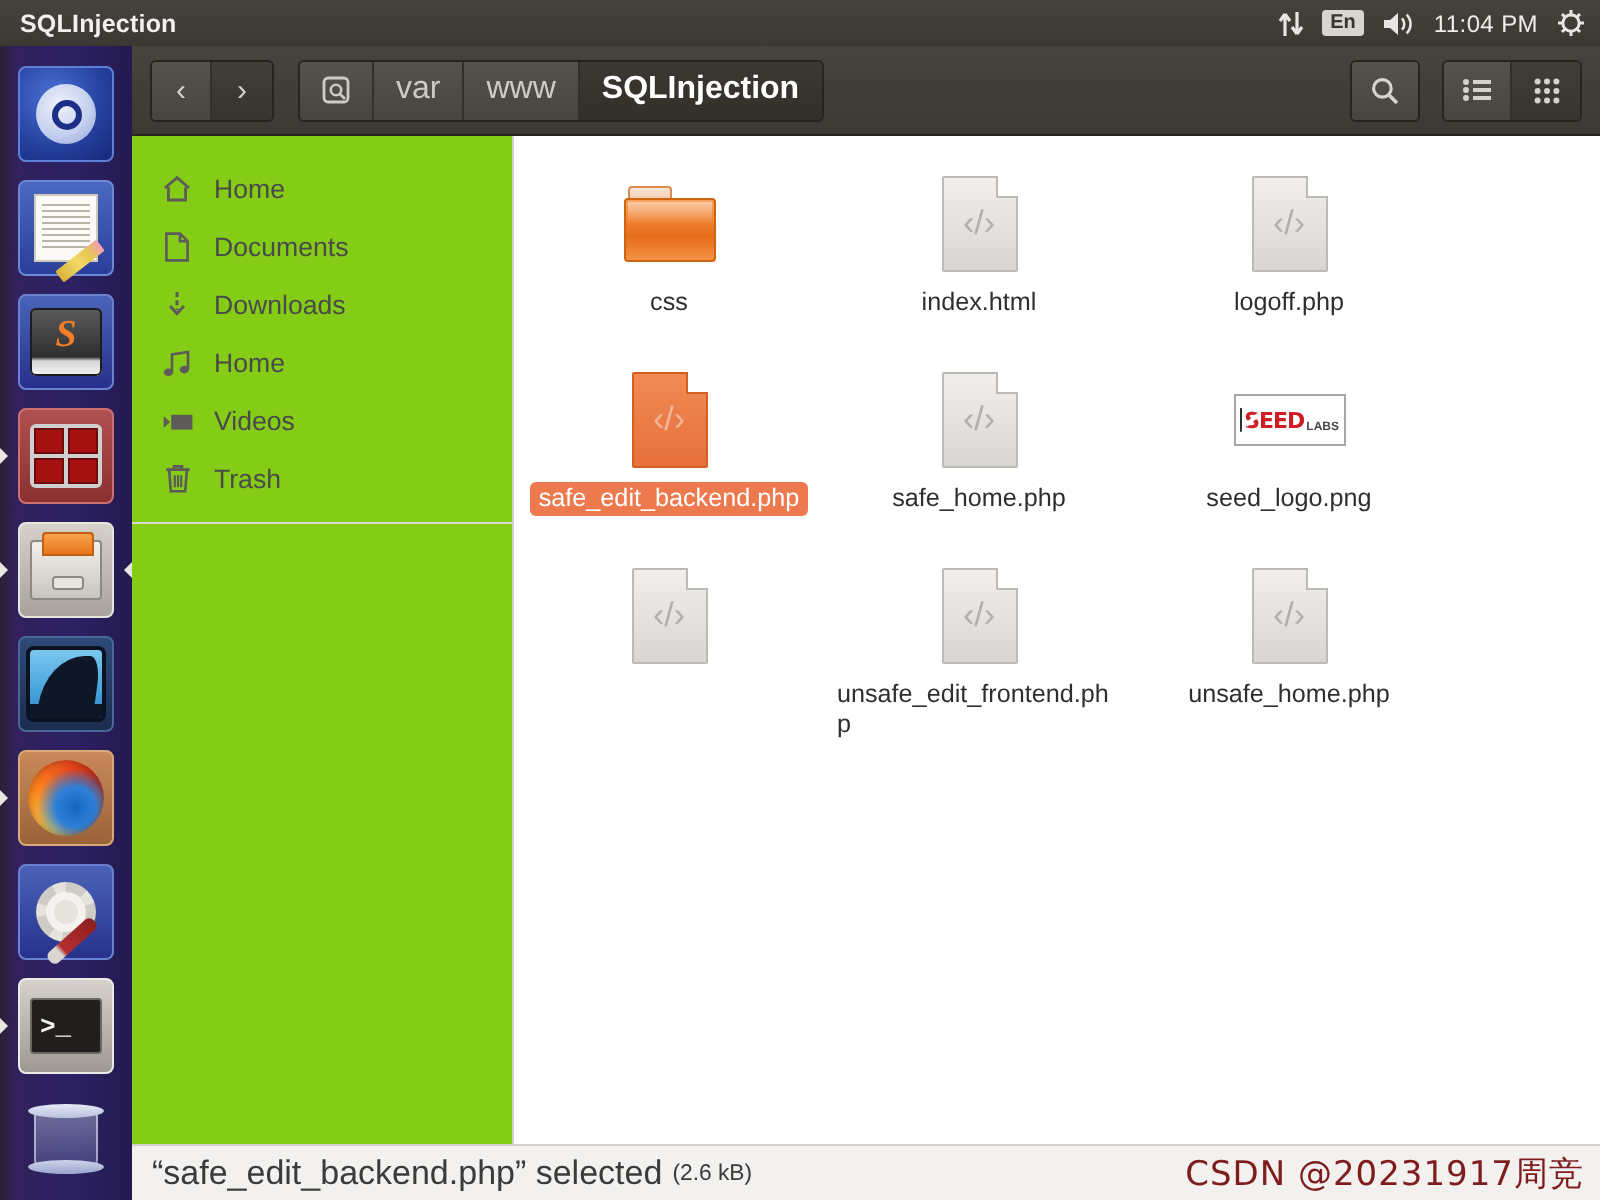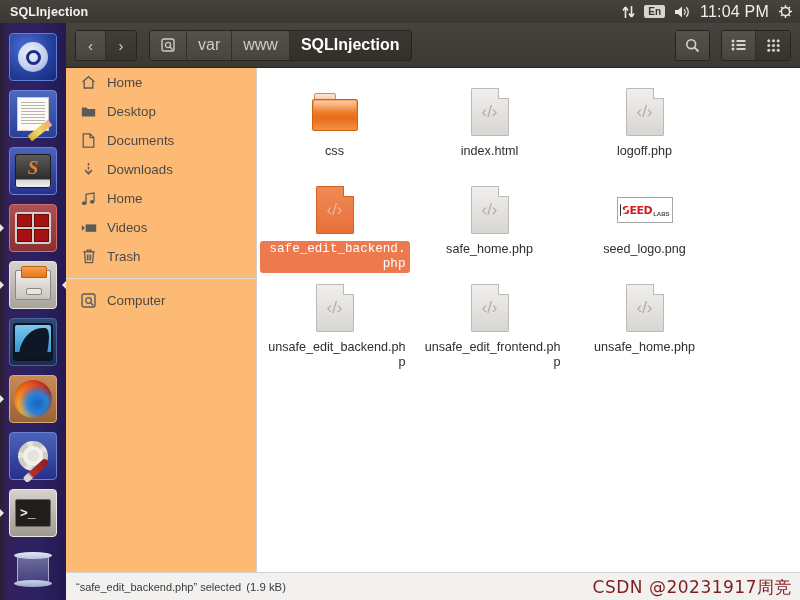--- a/index.html
+++ b/index.html
@@ -24,21 +24,21 @@
     margin-left: auto; display: flex; align-items: center;
     gap: 9px; margin-right: 7px;
   }
   .ind { color: #e8e6e3; display: flex; align-items: center; }
   #kbd-ind {
     background: #d8d5d0; color: #37352f; font-size: 10px;
     padding: 1px 4px 1px 4px; border-radius: 2px; font-weight: 600;
     line-height: 11px;
     text-align: right;
   }
-  #clock { color: #f0eeeb; font-size: 16px; letter-spacing: 0.2px; }
+  #clock { color: #f0eeeb; font-size: 12px; letter-spacing: 0.2px; }
 
   
   #dock {
     position: absolute; left: 0; top: 23px; width: 66px; height: 577px;
     background: linear-gradient(to right, #2b1f33 0%, #31215c 12%, #2c2163 55%, #241a50 100%);
     z-index: 35; padding-top: 4px;
   }
   .dock-item {
     position: relative; width: 54px; height: 54px; margin: 3px auto 3px auto;
     border-radius: 5px; display: flex; align-items: center; justify-content: center;
@@ -166,22 +166,22 @@
     color: #ffffff; font-weight: bold;
   }
   .crumb:last-child { border-right: none; }
   #tb-right { margin-left: auto; display: flex; gap: 11px; }
   .viewtog .tb-btn { min-width: 34px; }
 
   #body { flex: 1; display: flex; min-height: 0; }
 
   
   #sidebar {
-    width: 191px; background: #fdba74; border-right: 1px solid #d3d0cb;
-    padding-top: 0; flex: 0 0 191px; overflow: hidden;
+    width: 191px; background: #84cc16; border-right: 1px solid #d3d0cb;
+    padding-top: 12px; flex: 0 0 191px; overflow: hidden;
   }
   .side-item {
     display: flex; align-items: center; height: 29px; padding-left: 14px;
     color: #4a4a49; font-size: 13.3px; cursor: pointer; gap: 10px;
   }
   .side-icon { width: 17px; height: 17px; display: flex; align-items: center;
                justify-content: center; color: #5c5b59; flex: 0 0 17px; }
   .side-sep { height: 1px; background: #dcd9d4; margin: 7px 0 7px 0; }
 
   
@@ -189,24 +189,24 @@
     flex: 1; background: #ffffff; padding: 14px 0 0 0; overflow: hidden;
     display: flex; flex-wrap: wrap; align-content: flex-start;
   }
   .file-cell {
     width: 155px; height: 98px; display: flex; flex-direction: column;
     align-items: center; cursor: pointer; padding-top: 2px;
   }
   .file-ic { width: 48px; height: 56px; display: flex; align-items: center;
              justify-content: center; margin-bottom: 3px; }
   .file-label {
-    font-size: 12.6px; color: #2e2e2e; text-align: right; line-height: 15px;
+    font-size: 12.6px; color: #2e2e2e; text-align: left; line-height: 15px;
     max-width: 150px; word-break: break-word; padding: 1px 4px; border-radius: 3px;
   }
-  .file-cell.selected .file-label { background: #ec7a4e; color: #ffffff; font-family: Liberation Mono, monospace; }
+  .file-cell.selected .file-label { background: #ec7a4e; color: #ffffff; }
 
   
   .gl-folder { width: 46px; height: 38px; position: relative; }
   .gl-folder .tab { position: absolute; left: 2px; top: 0; width: 22px; height: 8px;
       background: linear-gradient(to bottom, #fbe6d6, #f2c9ac); border: 1px solid #d98b52;
       border-radius: 2px 2px 0 0; }
   .gl-folder .body {
       position: absolute; left: 0; top: 6px; width: 46px; height: 32px; border-radius: 2px;
       background: linear-gradient(to bottom, #f6a463 0%, #ef7f2e 38%, #e76d18 60%, #f49146 100%);
       border: 1px solid #cd650f; }
@@ -232,21 +232,21 @@
   .gl-png .seedtxt { color: #cf1d23; font-size: 11px; font-weight: bold; letter-spacing: -0.5px;
       font-family: "DejaVu Sans", sans-serif; }
   .gl-png .labs { color: #4a4a4a; font-size: 6px; font-weight: bold; align-self: flex-end;
       margin-bottom: 5px; }
 
   
   #statusbar {
     height: 28px; background: #f2f1f0; border-top: 1px solid #d3d0cb;
     display: flex; align-items: center; flex: 0 0 28px; position: relative;
   }
-  #status-text { color: #3b3b3a; font-size: 11px; margin-left: 10px; }
+  #status-text { color: #3b3b3a; font-size: 17px; margin-left: 10px; }
   #status-size { color: #3b3b3a; font-size: 11.4px; margin-left: 5px; }
   #watermark {
     position: absolute; right: 8px; top: 50%; transform: translateY(-50%);
     color: #7f1d1d; font-size: 17px; font-family: "DejaVu Sans", sans-serif;
     letter-spacing: 0.5px; white-space: nowrap;
   }
   svg { display: block; }
 </style>
 </head>
 <body>
@@ -447,28 +447,20 @@
         <div class="side-item">
           <span class="side-icon">
             <svg width="15" height="15" viewBox="0 0 15 15">
               <path d="M1.5 7 L7.5 1.8 L13.5 7" stroke="#5c5b59" stroke-width="1.4" fill="none"></path>
               <path d="M3.2 6.6 V13 H11.8 V6.6" stroke="#5c5b59" stroke-width="1.4" fill="none"></path>
             </svg>
           </span>
           <span>Home</span>
         </div>
 
-        <div class="side-item">
-          <span class="side-icon">
-            <svg width="15" height="13" viewBox="0 0 15 13">
-              <path d="M0.8 2.5 H5.5 L6.8 4 H14.2 V11.5 H0.8 Z" fill="#5c5b59"></path>
-            </svg>
-          </span>
-          <span>Desktop</span>
-        </div>
 
         <div class="side-item">
           <span class="side-icon">
             <svg width="13" height="15" viewBox="0 0 13 15">
               <path d="M1.2 0.8 H8 L11.8 4.6 V14.2 H1.2 Z" stroke="#5c5b59" stroke-width="1.3" fill="none"></path>
               <path d="M8 0.8 V4.6 H11.8" stroke="#5c5b59" stroke-width="1.3" fill="none"></path>
             </svg>
           </span>
           <span>Documents</span>
         </div>
@@ -512,30 +504,20 @@
               <path d="M5 2.6 V1.2 H9 V2.6" stroke="#5c5b59" stroke-width="1.3" fill="none"></path>
               <path d="M2.6 3.4 L3.4 13.6 H10.6 L11.4 3.4" stroke="#5c5b59" stroke-width="1.3" fill="none"></path>
               <path d="M5.4 5.6 V11.6 M7 5.6 V11.6 M8.6 5.6 V11.6" stroke="#5c5b59" stroke-width="1.1"></path>
             </svg>
           </span>
           <span>Trash</span>
         </div>
 
         <div class="side-sep"></div>
 
-        <div class="side-item">
-          <span class="side-icon">
-            <svg width="15" height="15" viewBox="0 0 15 15">
-              <rect x="1" y="1" width="13" height="13" rx="2" stroke="#5c5b59" stroke-width="1.4" fill="none"></rect>
-              <circle cx="7.5" cy="7.5" r="2.8" stroke="#5c5b59" stroke-width="1.3" fill="none"></circle>
-              <path d="M9.2 9.2 L12.4 12.4" stroke="#5c5b59" stroke-width="1.4"></path>
-            </svg>
-          </span>
-          <span>Computer</span>
-        </div>
 
       </div>
 
       <div id="files">
 
         <div class="file-cell">
           <div class="file-ic">
             <div class="gl-folder">
                 <div class="tab"></div>
                 <div class="body"></div>
@@ -595,21 +577,20 @@
           <div class="file-label">seed_logo.png</div>
         </div>
 
         <div class="file-cell">
           <div class="file-ic">
             <div class="gl-code">
                 <span>‹/›</span>
                 <div class="corner"></div>
               </div>
           </div>
-          <div class="file-label">unsafe_edit_backend.php</div>
         </div>
 
         <div class="file-cell">
           <div class="file-ic">
             <div class="gl-code">
                 <span>‹/›</span>
                 <div class="corner"></div>
               </div>
           </div>
           <div class="file-label">unsafe_edit_frontend.php</div>
@@ -622,17 +603,17 @@
                 <div class="corner"></div>
               </div>
           </div>
           <div class="file-label">unsafe_home.php</div>
         </div>
       </div>
     </div>
 
     <div id="statusbar">
       <span id="status-text">“safe_edit_backend.php” selected</span>
-      <span id="status-size">(1.9 kB)</span>
+      <span id="status-size">(2.6 kB)</span>
       <span id="watermark">CSDN @20231917周竞</span>
     </div>
   </div>
 </div>
 
 </body></html>

